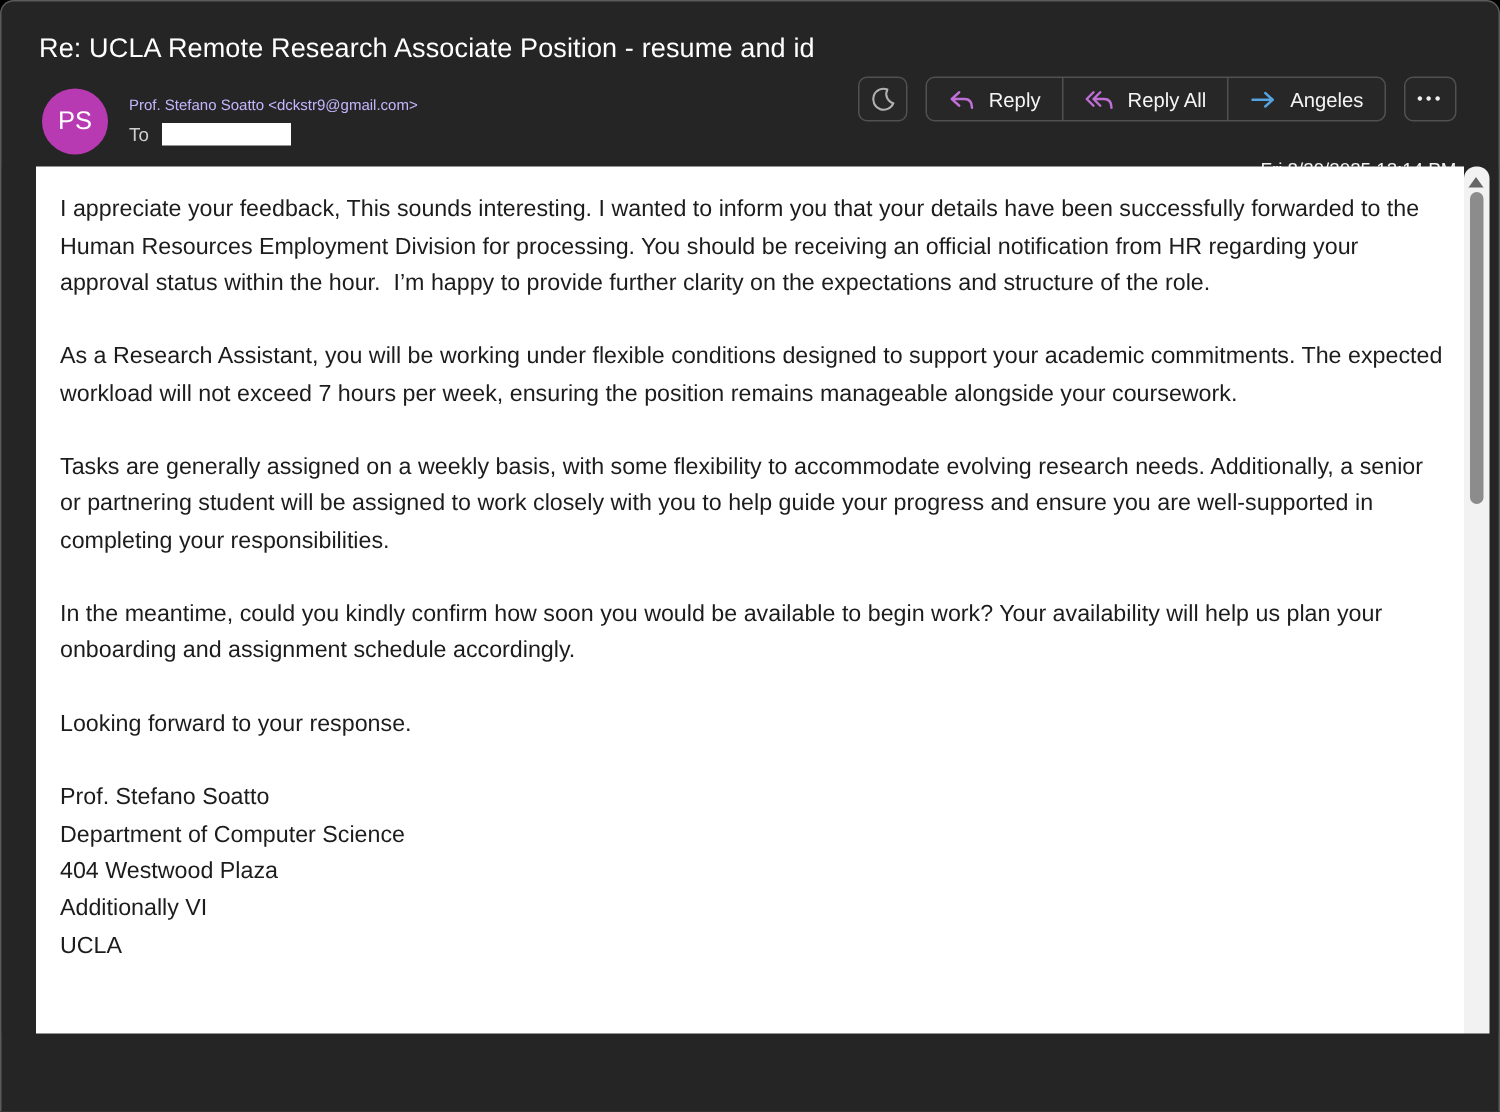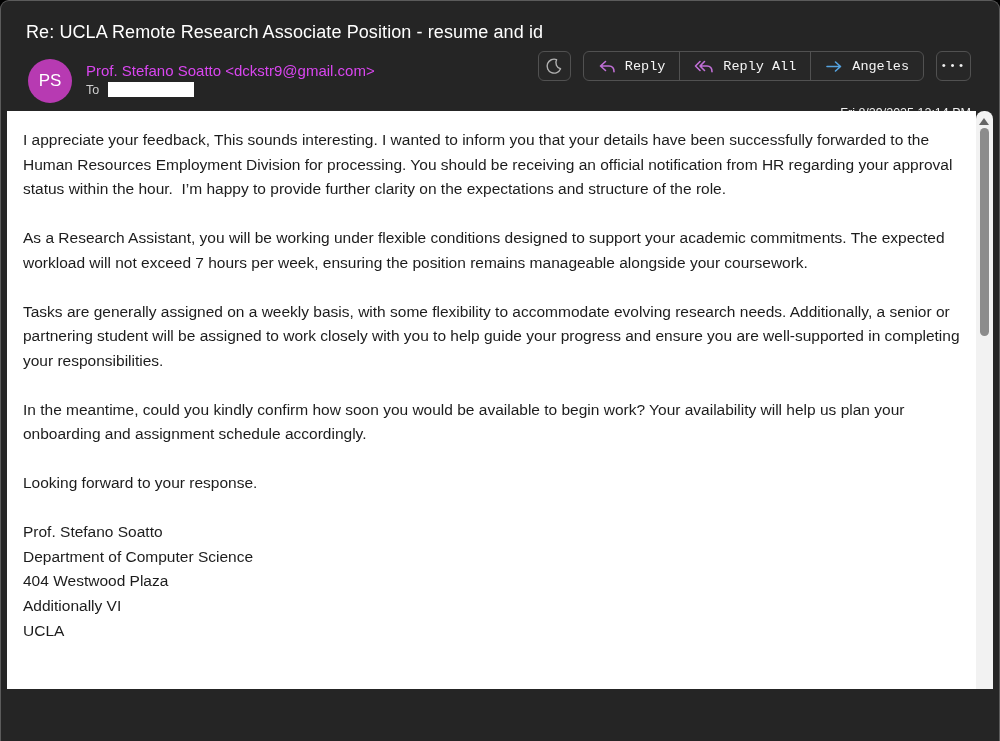--- a/index.html
+++ b/index.html
@@ -16,41 +16,41 @@
   .header { height: 110px; padding: 18px 28px 0 25px; }
   .subject { color: #ffffff; font-size: 18px; line-height: 26px; letter-spacing: .1px;
     white-space: nowrap; }
   .header-row { display: flex; justify-content: space-between; align-items: flex-start;
     margin-top: 14px; }
 
   .sender-block { display: flex; align-items: flex-start; margin-left: 2px; }
   .avatar { width: 44px; height: 44px; border-radius: 50%; background: #b73ab2;
     color: #ffffff; font-size: 17px; display: flex; align-items: center; justify-content: center; }
   .sender-info { margin-left: 14px; padding-top: 2px; }
-  .sender-name { color: #d946ef; font-size: 15px; line-height: 19px; white-space: nowrap; }
+  .sender-name { color: #c4b5fd; font-size: 10px; line-height: 19px; white-space: nowrap; }
   .to-row { display: flex; align-items: center; margin-top: 2px; }
   .to-label { color: #cfcfcf; font-size: 12.5px; }
   .redacted { width: 86px; height: 15px; background: #ffffff; margin-left: 9px; }
 
   .actions { display: flex; flex-direction: column; align-items: flex-end; margin-top: -8px; }
-  .btn-row { display: flex; align-items: stretch; height: 46px; font-family: Liberation Mono, monospace; }
+  .btn-row { display: flex; align-items: stretch; height: 46px; }
   .icon-btn { width: 33px; height: 30px; background: #272727; border: 1px solid #515151;
     border-radius: 6px; display: flex; align-items: center; justify-content: center; cursor: pointer; }
   .btn-group { display: flex; height: 30px; background: #272727; border: 1px solid #515151;
     border-radius: 6px; margin-left: 12px; overflow: hidden; }
   .seg { display: flex; align-items: center; padding: 0 14px; cursor: pointer; }
   .seg + .seg { border-left: 1px solid #515151; }
   .seg-label { color: #f5f5f5; font-size: 13.5px; margin-left: 9px; white-space: nowrap; }
   .more-btn { margin-left: 12px; width: 35px; }
   .dots { color: #f0f0f0; font-size: 11px; letter-spacing: 2px; line-height: 10px; }
   .date { color: #f2f2f2; font-size: 12.5px; margin-top: 9px; white-space: nowrap; }
 
   
   .body-area { display: flex; height: 578px; background: #252525;
-    padding-left: 6px; padding-right: 6px; }
+    padding-left: 23px; padding-right: 6px; }
   .content { flex: 1; background: #ffffff; padding: 17px 10px 0 16px; overflow: hidden; }
   .content p { color: #1c1c1c; font-size: 15.5px; line-height: 24.5px;
     margin: 0 0 24.5px 0; white-space: pre-wrap; }
   .signature { margin-top: 24.5px; }
   .signature div { color: #1c1c1c; font-size: 15.5px; line-height: 24.7px; }
 
   .scrollbar { position: relative; width: 17px; background: #f2f2f2;
     border-radius: 8px 8px 0 0; }
   .scroll-up { position: absolute; top: 7px; left: 3px; width: 0; height: 0;
     border-left: 5.5px solid transparent; border-right: 5.5px solid transparent;

